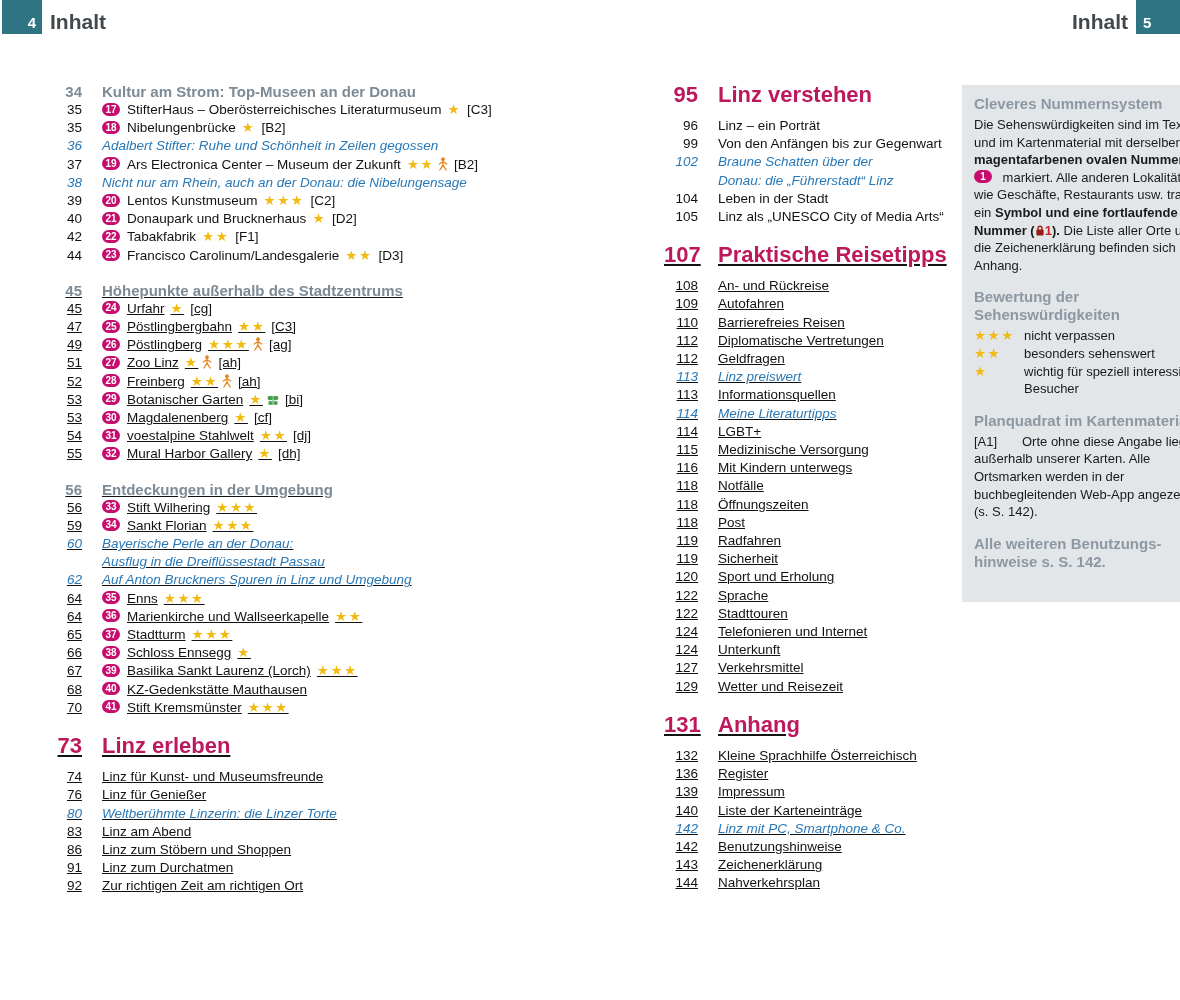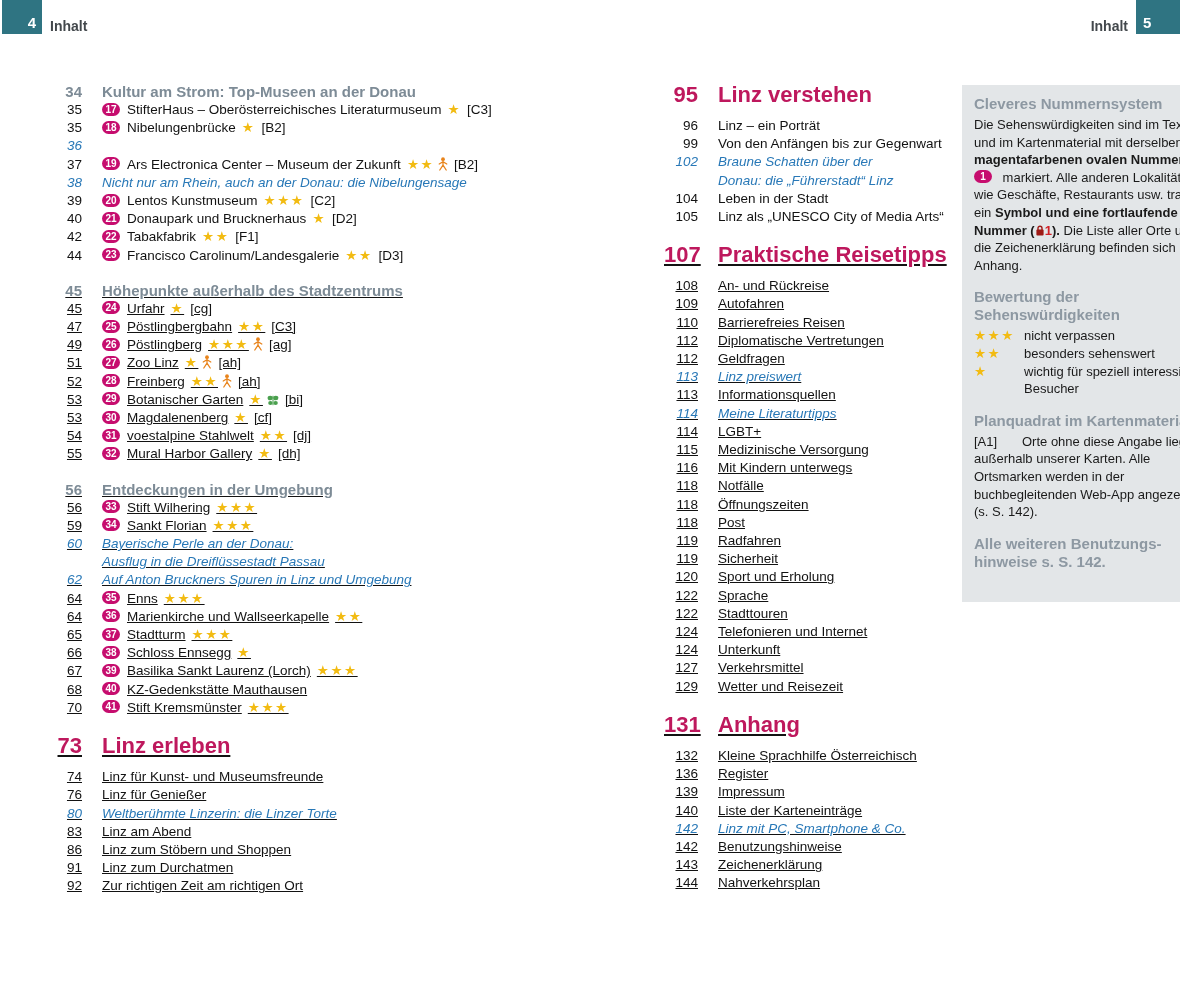--- a/index.html
+++ b/index.html
@@ -6,21 +6,21 @@
   .page{position:relative;width:1180px;height:1000px;background:#fff;overflow:hidden;
         font-family:"Liberation Sans","DejaVu Sans",sans-serif;color:#121212;}
 
   
   .corner{position:absolute;top:0;height:34px;background:#2f7482;color:#fff;
           font-weight:bold;font-size:15px;display:flex;align-items:flex-end;
           box-sizing:border-box;padding-bottom:3px;}
   .corner.l{left:2px;width:40px;justify-content:flex-end;padding-right:6px;}
   .corner.r{right:0;width:44px;justify-content:flex-start;padding-left:7px;}
   .hlabel{position:absolute;top:0;height:34px;display:flex;align-items:flex-end;
-          padding-bottom:3px;font-weight:bold;font-size:14px;color:#43484c;}
+          padding-bottom:3px;font-weight:bold;font-size:21px;color:#43484c;}
   .hlabel.l{left:50px;}
   .hlabel.r{right:52px;}
 
   
   .col{position:absolute;top:82px;}
   #col-left{left:48px;width:480px;}
   #col-right{left:664px;width:300px;}
   .sec + .sec{margin-top:16px;text-decoration:underline;}
   .row,.hrow{display:flex;}
   .row{font-size:13.5px;line-height:18.2px;}
@@ -74,20 +74,21 @@
         <div class="row">
           <span class="pg">35</span>
           <span class="txt"><span class="badge">17</span>StifterHaus – Oberösterreichisches Literaturmuseum<span class="stars">★</span><span class="grid">[C3]</span></span>
         </div>
         <div class="row">
           <span class="pg">35</span>
           <span class="txt"><span class="badge">18</span>Nibelungenbrücke<span class="stars">★</span><span class="grid">[B2]</span></span>
         </div>
         <div class="row it">
           <span class="pg">36</span>
+          <span class="txt">Adalbert Stifter: Ruhe und Schönheit in Zeilen gegossen</span>
         </div>
         <div class="row">
           <span class="pg">37</span>
           <span class="txt"><span class="badge">19</span>Ars Electronica Center – Museum der Zukunft<span class="stars">★★</span><span class="icn"><svg width="10" height="14" viewBox="0 0 10 14">
                 <circle cx="5" cy="2.2" r="1.9" fill="#e8841c"></circle>
                 <path d="M5 4.4 V8.2 M1.2 7 L5 4.8 L8.8 7 M5 8.2 L1.8 13 M5 8.2 L8.2 13" stroke="#e8841c" stroke-width="1.3" fill="none" stroke-linecap="round"></path>
               </svg></span><span class="grid">[B2]</span></span>
         </div>
         <div class="row it">
           <span class="pg">38</span>

